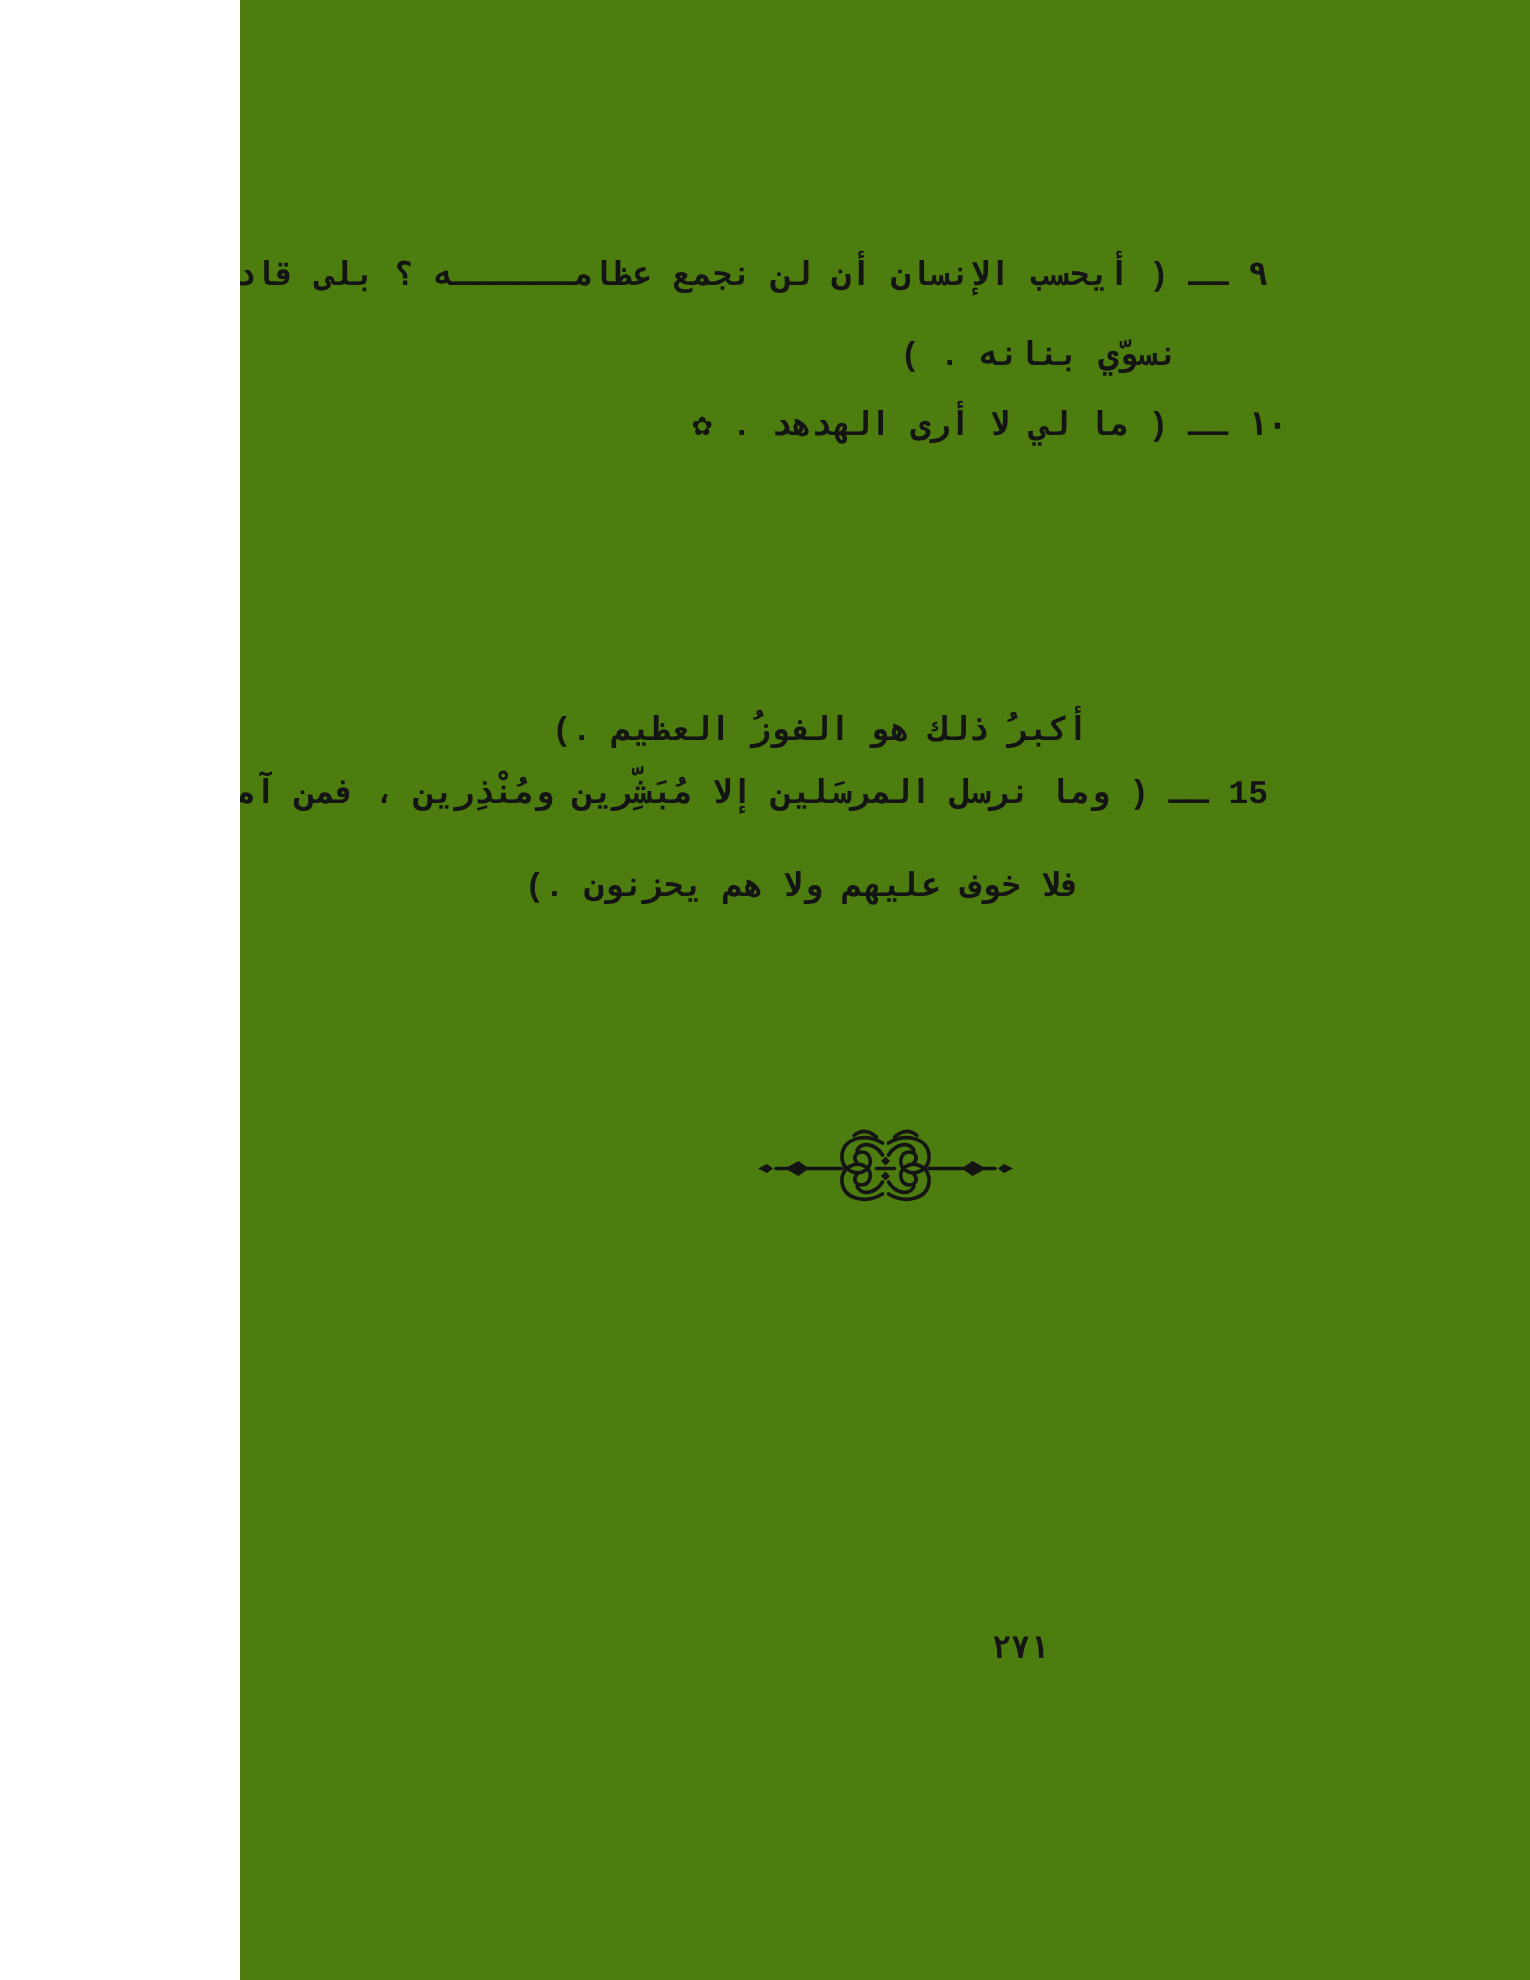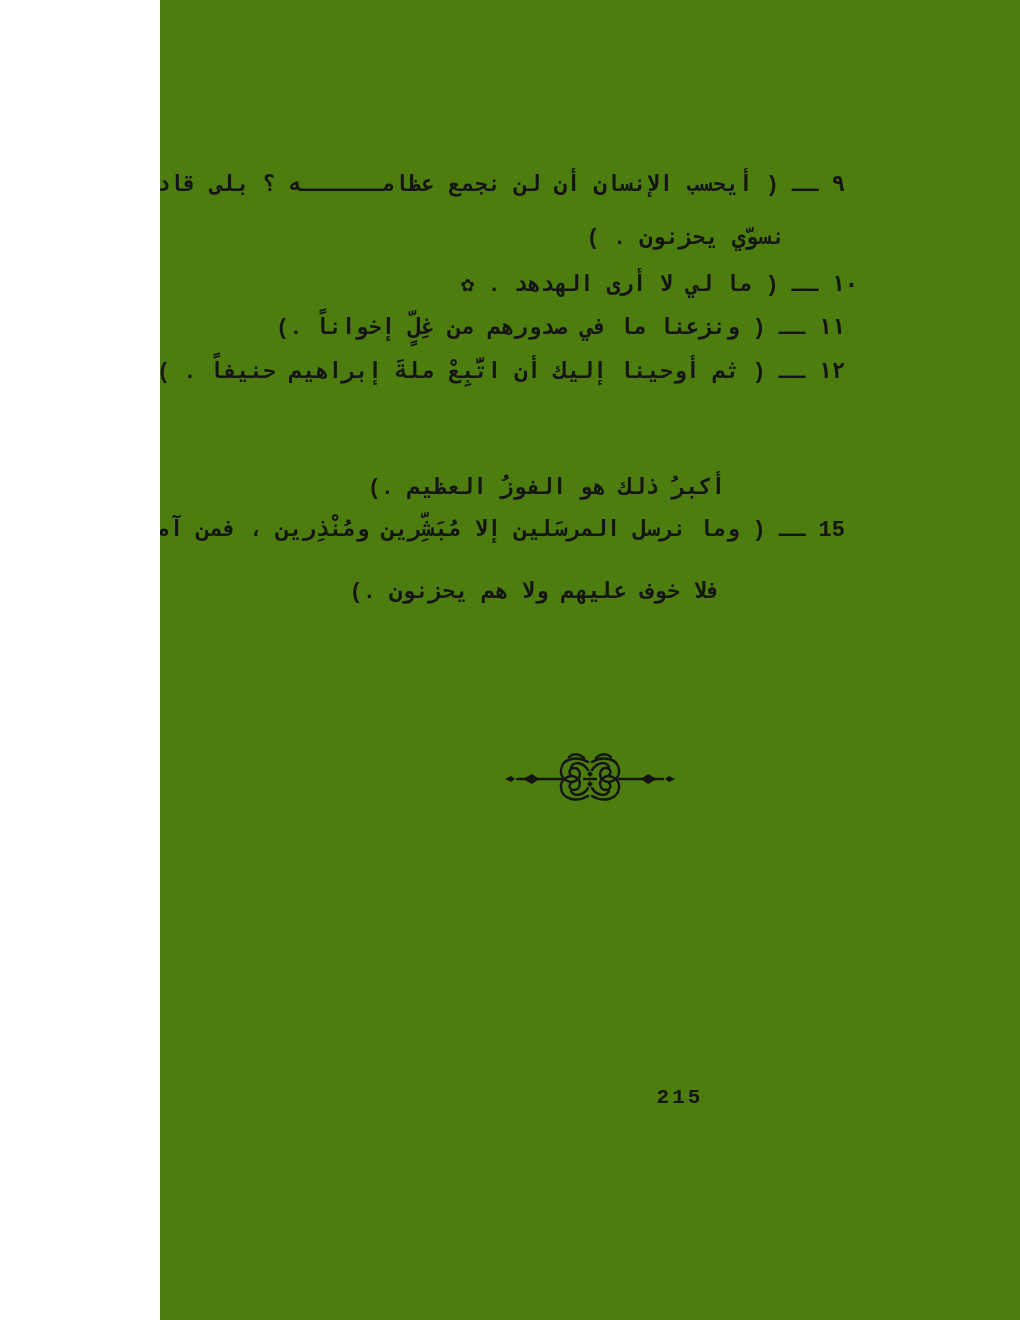--- a/index.html
+++ b/index.html
@@ -46,27 +46,25 @@
     color: #141414;
     direction: rtl;
   }
 </style>
 </head>
 <body>
 
 <div class="page">
 
   <div class="line j" style="top:171px; right:175px; width:622px;">٩ ــ ( أيحسب الإنسان أن لن نجمع عظامــــــه ؟  بلى قادرين على أنْ</div>
-  <div class="line" style="top:224px; right:235px;">نسوّي يحزنون . )</div>
+  <div class="line" style="top:224px; right:235px;">نسوّي بنانه . )</div>
 
   <div class="line" style="top:271px; right:162px;">١٠ ــ ( ما لي لا أرى الهدهد . ✿</div>
 
-  <div class="line" style="top:314px; right:175px;">١١ ــ ( ونزعنا ما في صدورهم من غِلٍّ إخواناً .)</div>
 
-  <div class="line" style="top:358px; right:175px;">١٢ ــ ( ثم أوحينا إليك أن اتَّبِعْ ملةَ إبراهيم حنيفاً . )</div>
 
   <div class="line" style="top:474px; right:295px;text-align:center;">أكبرُ ذلك هو الفوزُ العظيم .)</div>
 
   <div class="line j" style="top:516px; right:175px; width:622px;">15 ــ ( وما نرسل المرسَلين إلا مُبَشِّرين ومُنْذِرين ، فمن آمن وأصلح</div>
   <div class="line" style="top:578px; right:300px;">فلا خوف عليهم ولا هم يحزنون .)</div>
 
   <div class="ornament-wrap">
     <svg width="190" height="62" viewBox="0 0 190 62" xmlns="http://www.w3.org/2000/svg">
       <g stroke="#141414" fill="none" stroke-width="2.4" stroke-linecap="round">
 
@@ -99,15 +97,15 @@
           <path d="M170,31 l4,-3 l6,3 l-6,3 z" fill="#141414" stroke="none" transform="translate(-95,0)"></path>
           <path d="M101,10 q8,-7 15,-1" transform="translate(-95,0)"></path>
         </g>
 
         <path d="M92,26 l3,-3 l3,3 l-3,3 z M92,36 l3,-3 l3,3 l-3,3 z" fill="#141414" stroke="none"></path>
         <path d="M89,31 L101,31"></path>
       </g>
     </svg>
   </div>
 
-  <div class="page-number">215</div>
+  <div class="page-number">٢٧١</div>
 
 </div>
 
 </body></html>

